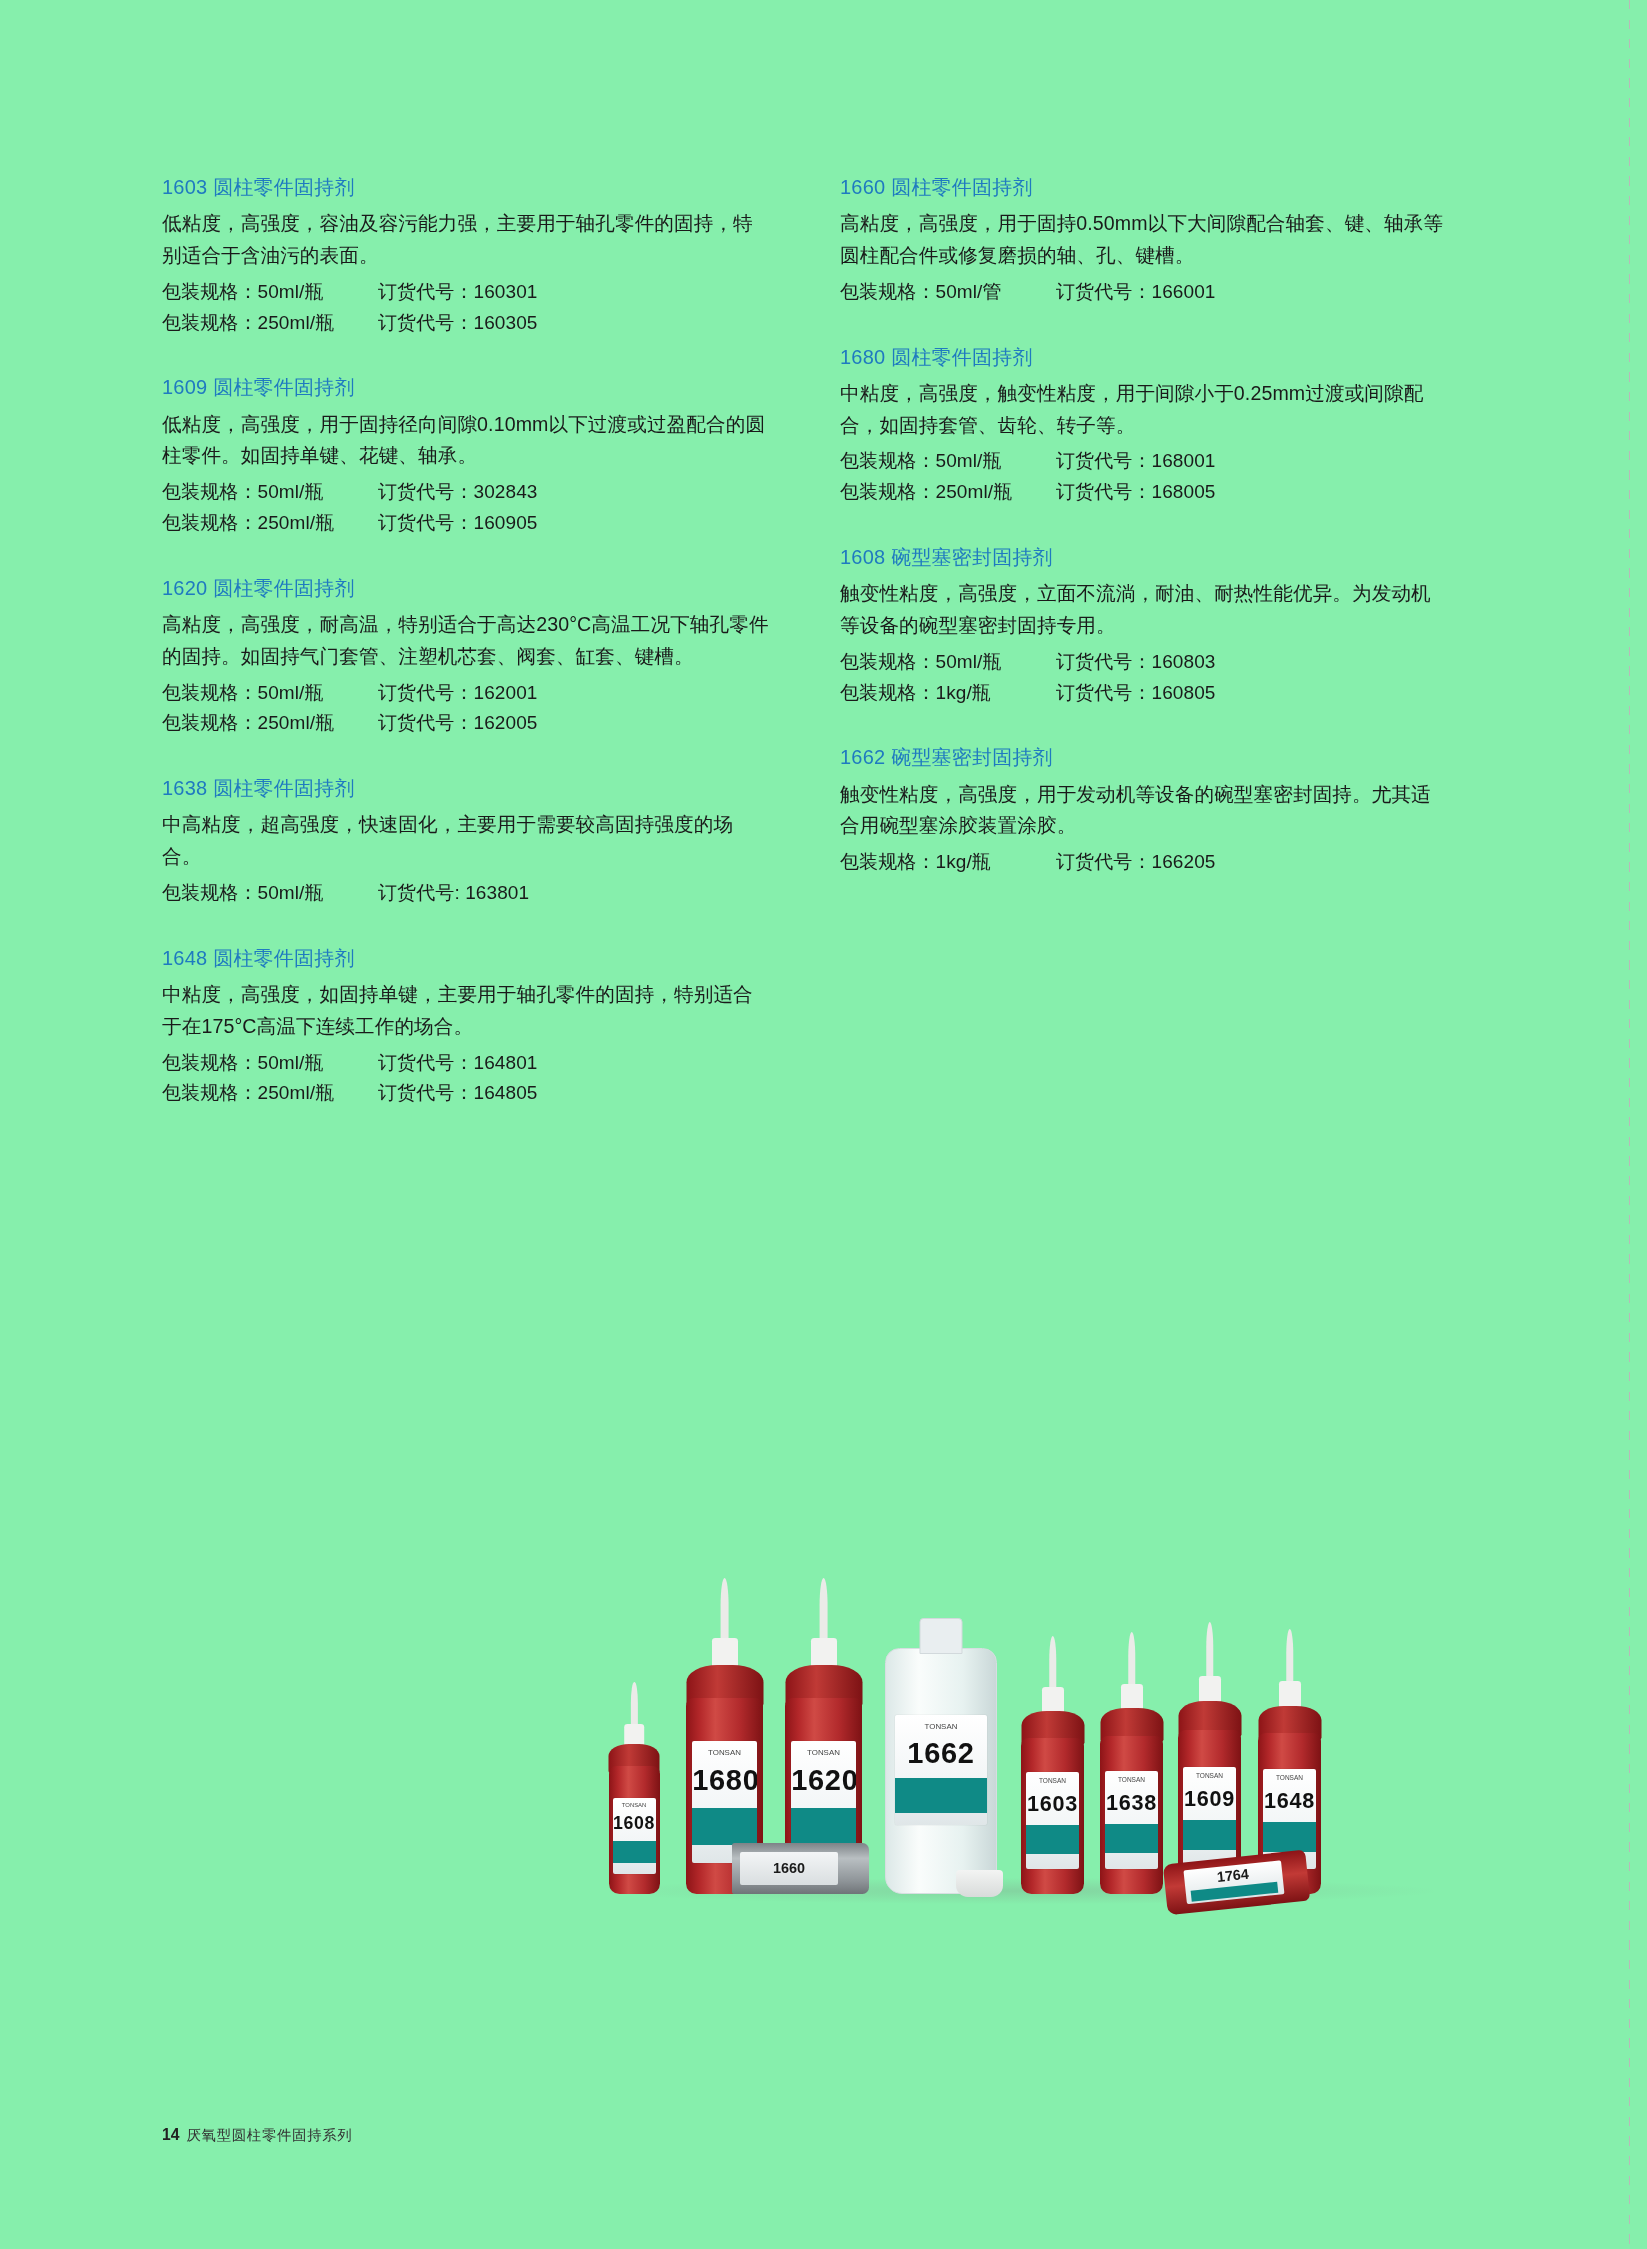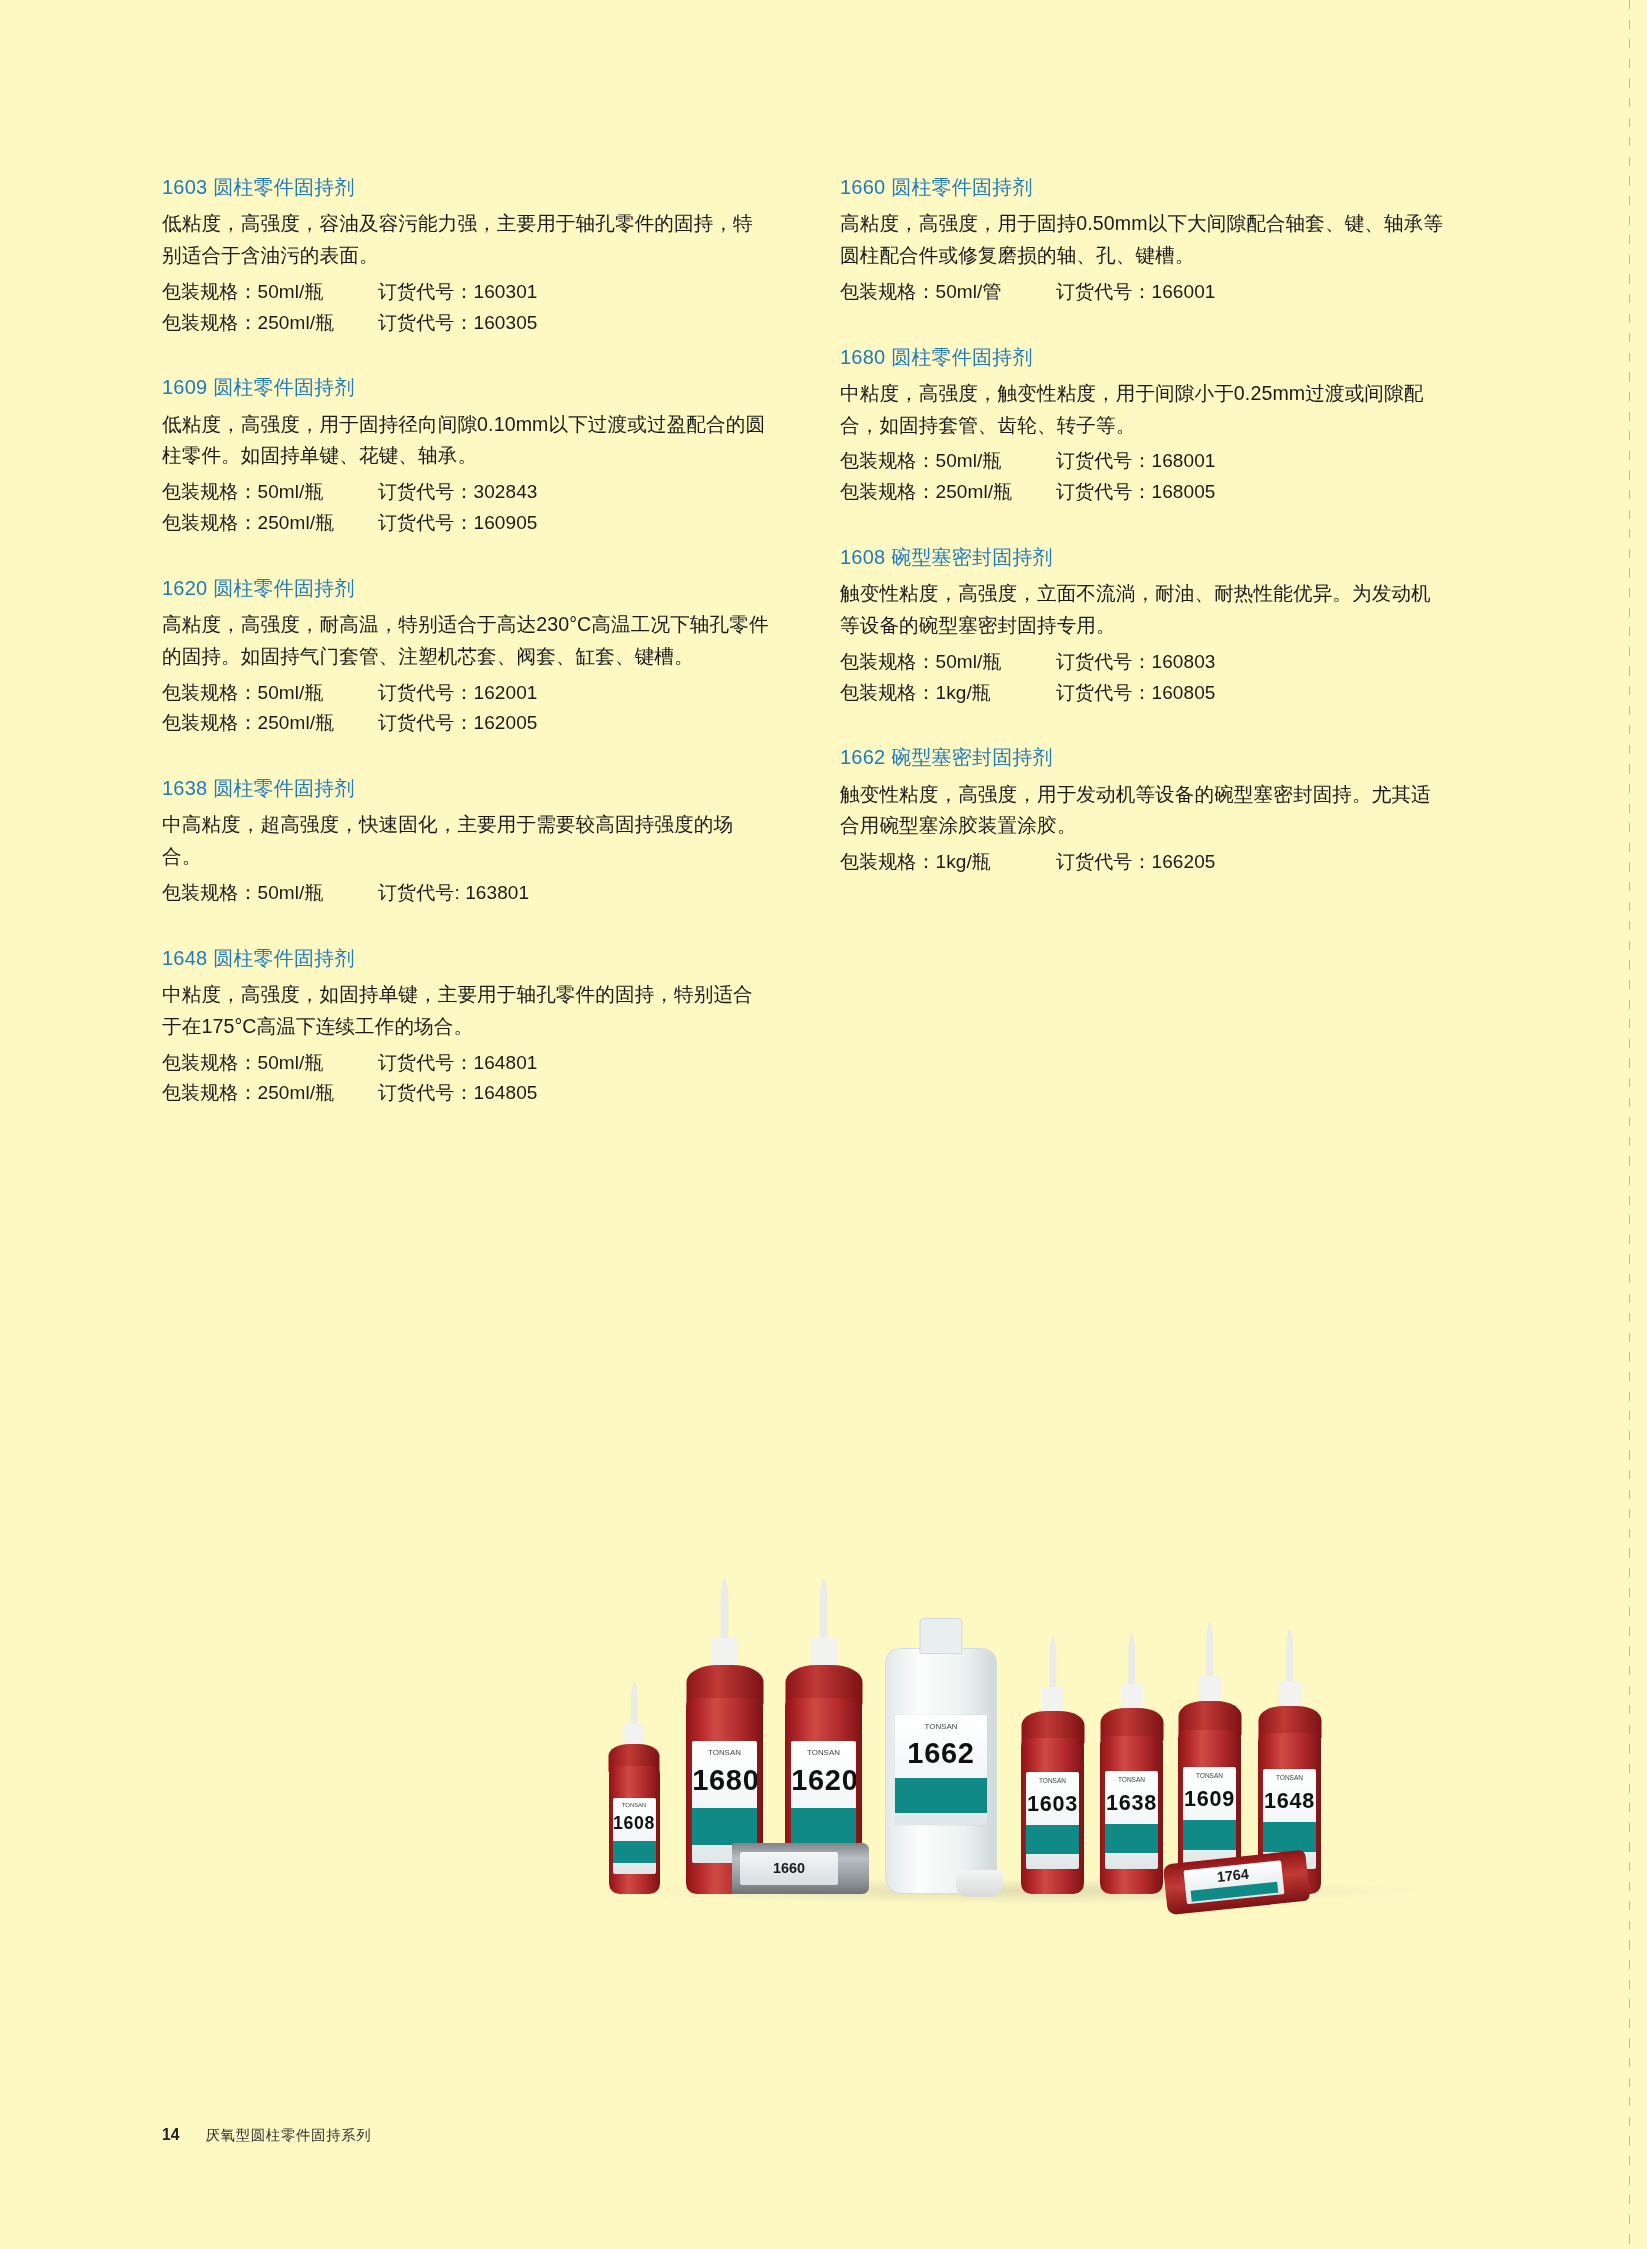--- a/index.html
+++ b/index.html
@@ -7,21 +7,21 @@
     padding: 0;
     background: #ffffff;
   }
   body {
     font-family: "Liberation Sans", sans-serif;
   }
   .page {
     position: relative;
     width: 1647px;
     height: 2250px;
-    background: #fef9c3;
+    background: #86efac;
     overflow: hidden;
   }
   
   .cut-marks {
     position: absolute;
     top: 0;
     right: 17px;
     width: 1.3px;
     height: 2250px;
     background-image: repeating-linear-gradient(
@@ -163,21 +163,21 @@
     bottom: 51px;
     background: linear-gradient(to bottom, #7d8387 0%, #b9bfc2 30%, #8e9498 75%, #6f7478 100%);
     border-radius: 2.6px 6.5px 6.5px 2.6px;
   }
   .footer {
     position: absolute;
     left: 162px;
     bottom: 105px;
     display: flex;
     align-items: baseline;
-    gap: 26px;
+    gap: 7px;
   }
   .footer .pagenum {
     font-size: 15.7px;
     color: #222;
     font-weight: bold;
   }
   .footer .foottext {
     font-size: 14.4px;
     color: #333;
     letter-spacing: 0.7px;

